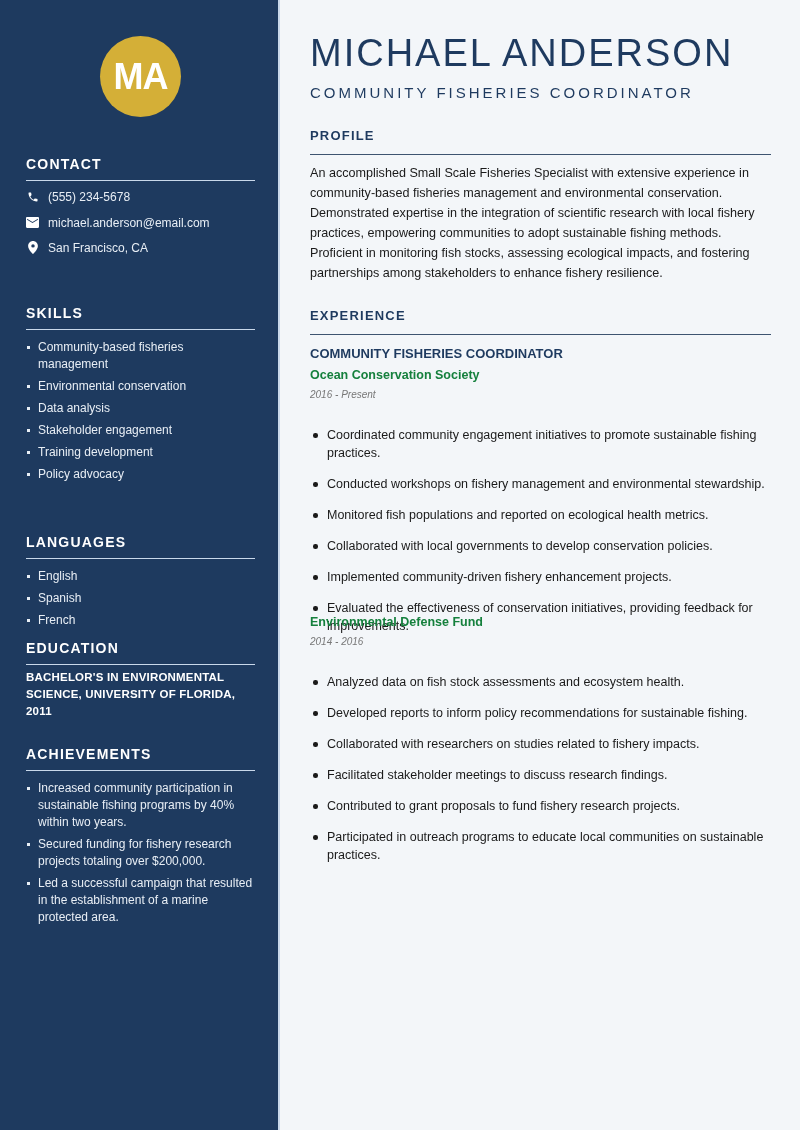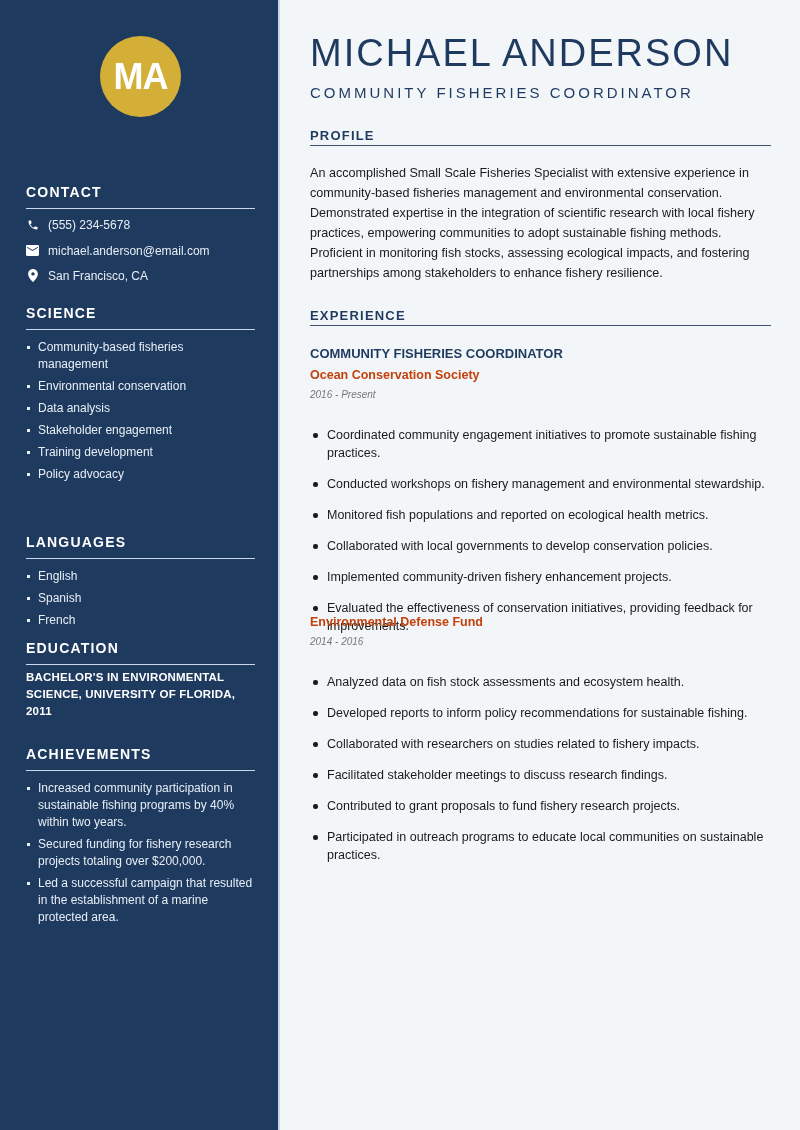--- a/index.html
+++ b/index.html
@@ -12,39 +12,39 @@
   .contact-row { display: flex; font-size: 12px; height: 17px; margin-bottom: 8.5px; color: #e8eef5; }
   .contact-row .ic { width: 13px; height: 13px; margin-right: 9px; display: inline-flex; align-items: center; justify-content: center; }
   .side-list { list-style: none; }
   .side-list li { font-size: 12px; line-height: 17px; margin-bottom: 5px; padding-left: 12px; position: relative; color: #e8eef5; }
   .side-list li::before { content: ""; position: absolute; left: 1px; top: 7px; width: 3px; height: 3px; background: #e8eef5; }
   .edu { font-size: 11.5px; font-weight: bold; line-height: 17px; letter-spacing: 0.2px; }
 
   .main { position: absolute; left: 310px; top: 0; width: 461px; color: #1a1a1a; }
   .name { position: absolute; top: 32px; font-size: 38px; font-weight: normal; color: #1e3a5f; letter-spacing: 2px; white-space: nowrap; }
   .title { position: absolute; top: 84px; font-size: 15px; color: #1e3a5f; letter-spacing: 3px; white-space: nowrap; }
-  .sec-h { position: absolute; left: 0; width: 461px; font-size: 13px; font-weight: bold; color: #1e3a5f; letter-spacing: 1.2px; padding-bottom: 2px; border-bottom: 1.5px solid #3d5470; }
+  .sec-h { position: absolute; left: 0; width: 461px; font-size: 13px; font-weight: bold; color: #1e3a5f; letter-spacing: 1.2px; padding-bottom: 11px; border-bottom: 1.5px solid #3d5470; }
   .profile { position: absolute; top: 163px; width: 461px; font-size: 12.6px; line-height: 20px; color: #1a1a1a; }
   .job { position: absolute; left: 0; width: 461px; }
   .job-title { font-size: 13px; font-weight: bold; color: #1e3a5f; height: 22px; }
-  .job-org { font-size: 12.5px; font-weight: bold; color: #c2410c; height: 21px; }
+  .job-org { font-size: 12.5px; font-weight: bold; color: #15803d; height: 21px; }
   .job-date { font-size: 10px; font-style: italic; color: #777; height: 24px; }
   .job-list { list-style: none; }
   .job-list li { font-size: 12.5px; line-height: 18px; margin-bottom: 4.3px; padding-left: 17px; position: relative; margin-top: 13px; }
   .job-list li::before { content: ""; position: absolute; left: 3px; top: 7px; width: 4.5px; height: 4.5px; border-radius: 50%; background: #1a1a1a; }
 </style>
 </head>
 <body>
 
 <aside class="sidebar">
   <div class="avatar">
       <span>MA</span>
     </div>
 
-  <section class="side-section" style="top:184px">
+  <section class="side-section" style="top:156px">
     <div class="side-h">CONTACT</div>
     <div class="contact-row">
       <span class="ic">
           <svg width="12" height="12" viewBox="0 0 24 24">
             <path fill="#fff" d="M6.6 10.8c1.4 2.8 3.8 5.1 6.6 6.6l2.2-2.2c.3-.3.7-.4 1-.2 1.1.4 2.3.6 3.6.6.6 0 1 .4 1 1V20c0 .6-.4 1-1 1C10.6 21 3 13.4 3 4c0-.6.4-1 1-1h3.5c.6 0 1 .4 1 1 0 1.3.2 2.5.6 3.6.1.3 0 .7-.2 1L6.6 10.8z"></path>
           </svg>
         </span>
       <span>(555) 234-5678</span>
     </div>
     <div class="contact-row">
@@ -59,21 +59,21 @@
       <span class="ic">
           <svg width="10" height="13" viewBox="0 0 18 24">
             <path fill="#fff" d="M9 0C4 0 0 4 0 9c0 6.8 9 15 9 15s9-8.2 9-15c0-5-4-9-9-9zm0 12.2A3.2 3.2 0 1 1 9 5.8a3.2 3.2 0 0 1 0 6.4z"></path>
           </svg>
         </span>
       <span>San Francisco, CA</span>
     </div>
   </section>
 
   <section class="side-section" style="top:305px">
-    <div class="side-h">SCIENCE</div>
+    <div class="side-h">SKILLS</div>
     <ul class="side-list">
       <li>Community-based fisheries management</li>
       <li>Environmental conservation</li>
       <li>Data analysis</li>
       <li>Stakeholder engagement</li>
       <li>Training development</li>
       <li>Policy advocacy</li>
     </ul>
   </section>
 

